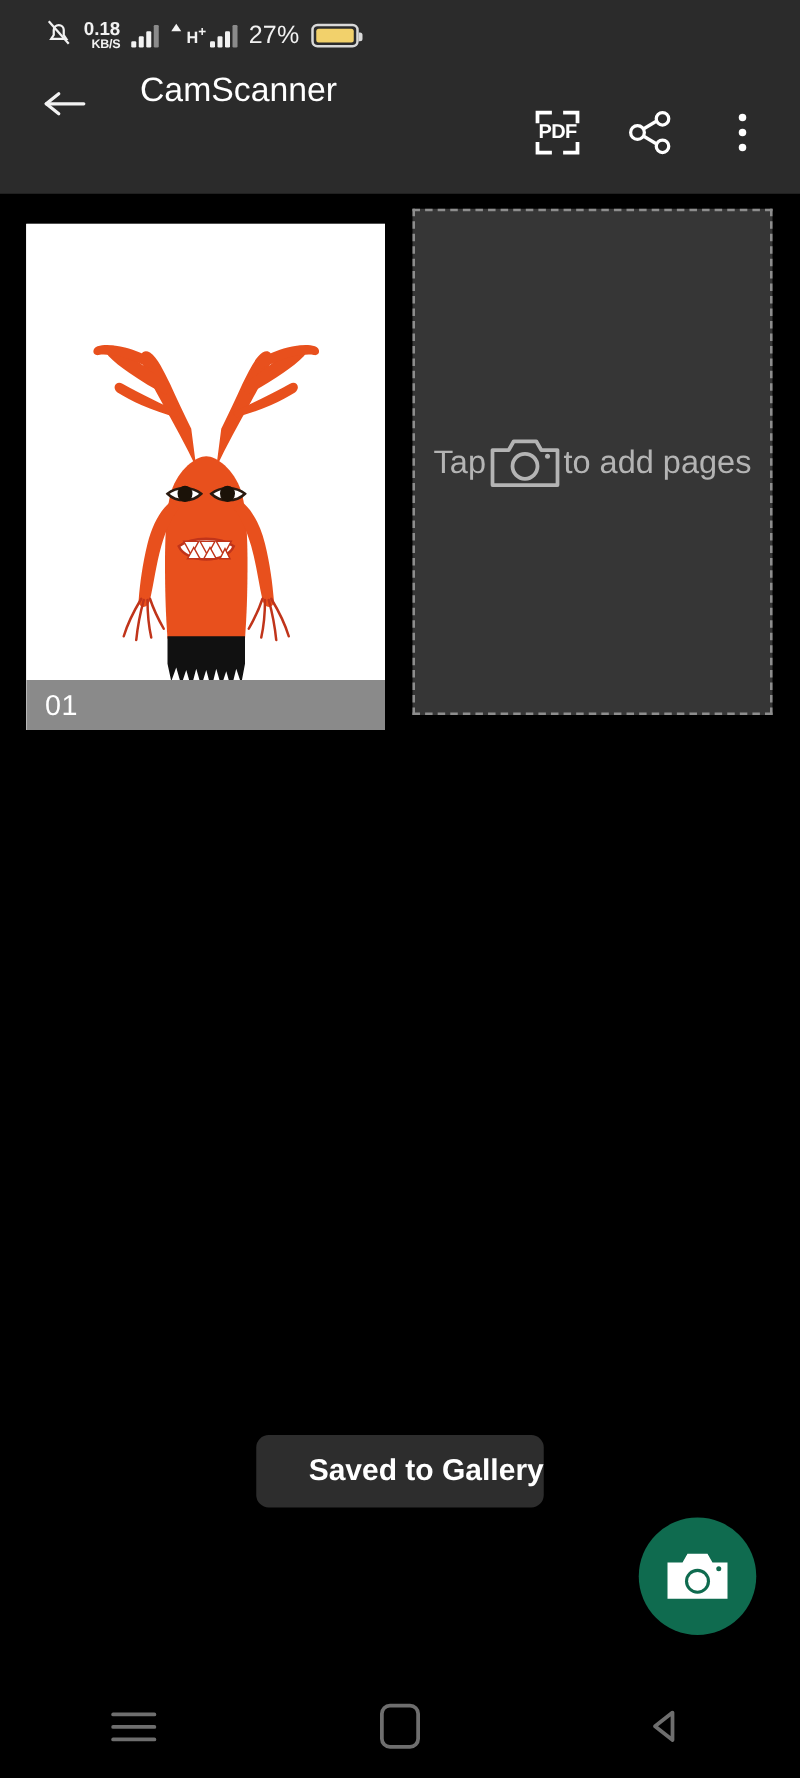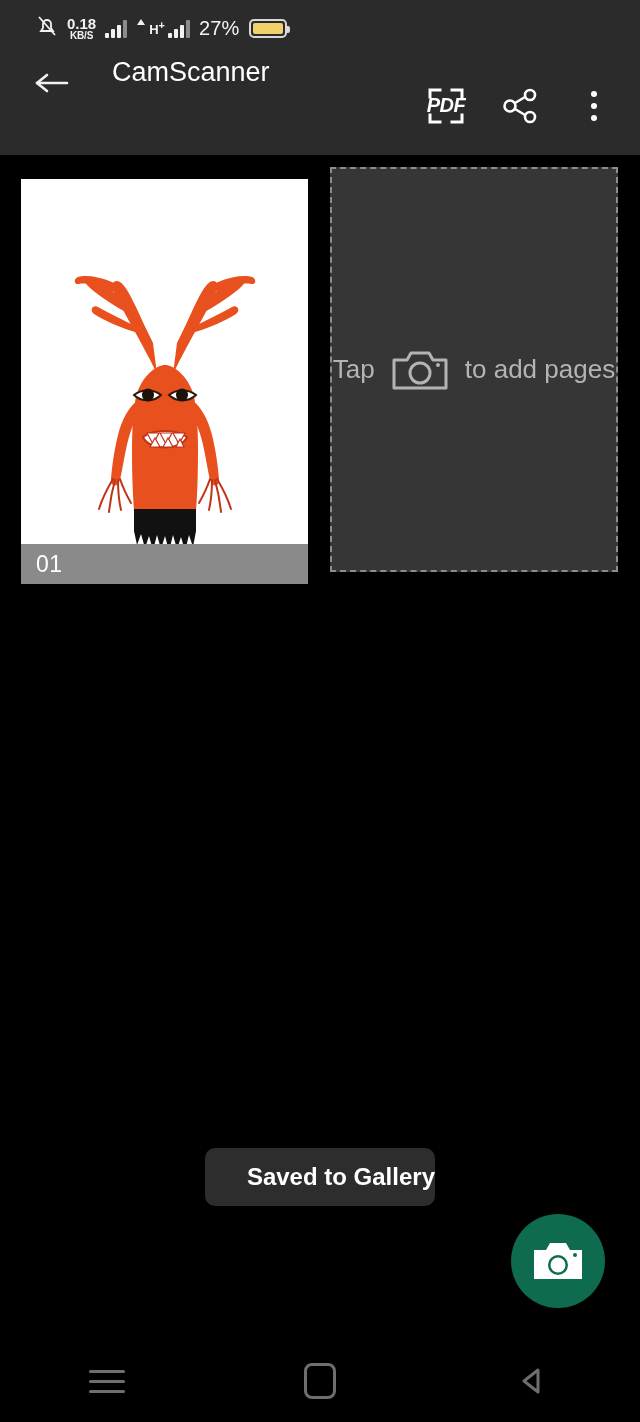--- a/index.html
+++ b/index.html
@@ -14,21 +14,21 @@
   
   .statusbar {
     position:absolute; top:0; left:0; width:640px; height:56px;
     background:#2b2b2b;
     display:flex; align-items:center; justify-content:space-between;
     padding:0 18px 0 36px;
   }
   .sb-left { display:flex; align-items:center; gap:14px; }
   .sb-clock { color:#f2f2f2; font-size:25px; letter-spacing:.3px; }
   .sb-right { display:flex; align-items:center; gap:9px; }
-  .sb-speed { display:flex; flex-direction:column; align-items:center;
+  .sb-speed { display:flex; flex-direction:column; align-items:flex-end;
     color:#f2f2f2; line-height:1; }
   .sb-speed .v { font-size:15px; font-weight:bold; }
   .sb-speed .u { font-size:10px; font-weight:bold; letter-spacing:-.2px; }
   .sb-pct { color:#f2f2f2; font-size:20px; letter-spacing:.2px; }
   .bars { display:flex; align-items:flex-end; gap:2px; height:20px; }
   .bars i { display:block; width:4px; background:#f2f2f2; border-radius:1px; }
   .bars i.b1{height:5px;} .bars i.b2{height:9px;}
   .bars i.b3{height:13px;} .bars i.b4{height:18px; background:#8b8b8b;}
   .hplus { display:flex; align-items:flex-end; gap:3px; }
   .hplus .lbl { color:#f2f2f2; font-size:13px; font-weight:bold; line-height:1; margin-bottom:2px;}
@@ -45,41 +45,41 @@
   }
   .back { width:54px; height:54px; display:flex; align-items:center; justify-content:center; }
   .title { flex:1; margin-left:18px; color:#fff; }
   .title .l1 { font-size:27px; line-height:1.22; }
   .title .l2 { font-size:27px; line-height:1.22; }
   .actions { display:flex; align-items:center; gap:26px; }
   .act { width:48px; height:48px; display:flex; align-items:center; justify-content:center; }
   .pdficon { position:relative; width:40px; height:40px; }
   .pdficon .fr { position:absolute; inset:0; }
   .pdficon .tx { position:absolute; inset:0; display:flex; align-items:center;
-    justify-content:center; color:#fff; font-size:20px; font-weight:bold;
-    font-style:italic; letter-spacing:-.5px; }
+    justify-content:center; color:#fff; font-size:16px; font-weight:bold;
+    letter-spacing:-.5px; }
   .dots { display:flex; flex-direction:column; gap:6px; align-items:center; }
   .dots i { width:6px; height:6px; border-radius:50%; background:#fff; display:block; }
 
   
   .pages { position:absolute; top:167px; left:0; width:640px; }
   .thumb {
     position:absolute; left:21px; top:12px; width:287px; height:405px;
     background:#fff; overflow:hidden;
   }
   .paper { position:absolute; inset:0; background:#fff; }
   .pagelabel {
     position:absolute; left:0; bottom:0; width:100%; height:40px;
     background:#8a8a8a; color:#fff; font-size:23px;
     display:flex; align-items:center; padding-left:15px; letter-spacing:.5px;
   }
   .addslot {
     position:absolute; left:330px; top:0; width:288px; height:405px;
     background:#363636; border:2px dashed #8d8d8d;
-    display:flex; align-items:center; justify-content:center; gap:16px;
+    display:flex; align-items:center; justify-content:center; gap:2px;
   }
   .addslot .t { color:#b4b4b4; font-size:26px; }
   .camoutline { width:58px; height:44px; position:relative; }
 
   
   .toast {
     position:absolute; left:205px; top:1148px; width:230px; height:58px;
     background:#2d2d2d; border-radius:10px;
     display:flex; align-items:center; justify-content:flex-end;
   }

